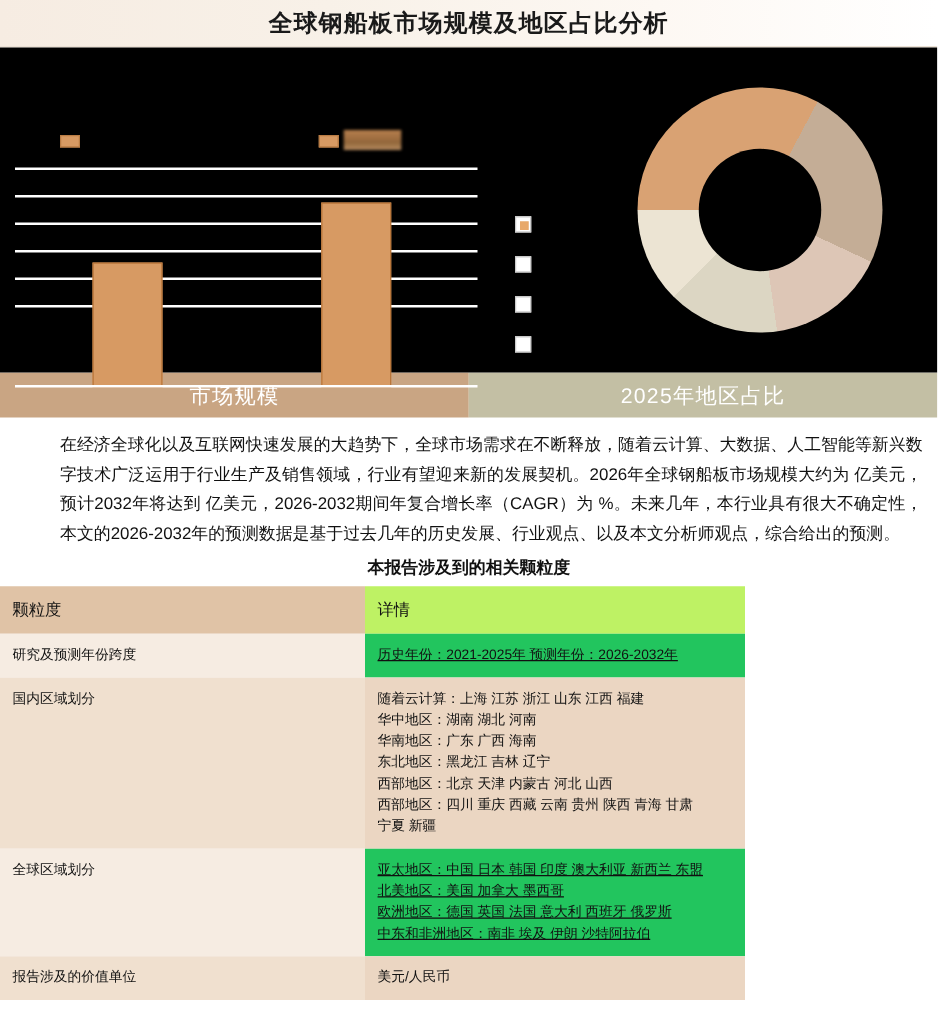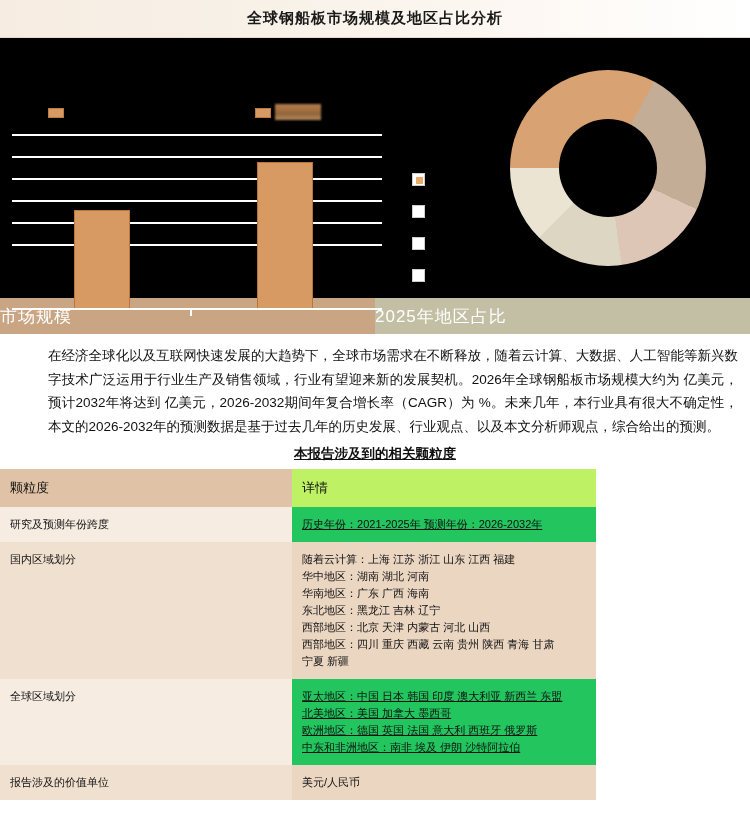--- a/index.html
+++ b/index.html
@@ -19,21 +19,21 @@
   
   .title-banner {
     height: 38px;
     background: linear-gradient(to right, #f6ece2 0%, #f8f1e8 35%, #fdf8f3 70%, #ffffff 100%);
     display: flex;
     align-items: center;
     justify-content: center;
     border-bottom: 1px solid #e6d9c9;
   }
   .title-banner .title-text {
-    font-size: 15px;
+    font-size: 19px;
     font-weight: bold;
     color: #1a1a1a;
     letter-spacing: 1px;
   }
 
   
   .chart-area {
     position: relative;
     height: 260px;
     background: #000000;
@@ -158,20 +158,21 @@
 
   
   .tabs {
     display: flex;
     height: 36px;
   }
   .tab {
     flex: 1;
     display: flex;
     align-items: center;
+    justify-content: center;
     font-size: 17px;
     color: #ffffff;
     letter-spacing: 1px;
   }
   .tab.tab-1 { background: #c9a583; }
   .tab.tab-2 { background: #c3bfa4; }
 
   
   .para {
     padding: 10px 12px 4px 12px;
@@ -180,21 +181,20 @@
     color: #111111;
     text-align: justify;
     margin-left: 36px;
   }
   .section-heading {
     text-align: center;
     font-size: 13.5px;
     font-weight: bold;
     color: #111111;
     padding: 2px 0 6px 0;
-    text-decoration: underline;
   }
 
   
   table.gran {
     width: 596px;
     border-collapse: collapse;
     table-layout: fixed;
   }
   table.gran th, table.gran td {
     text-align: left;

